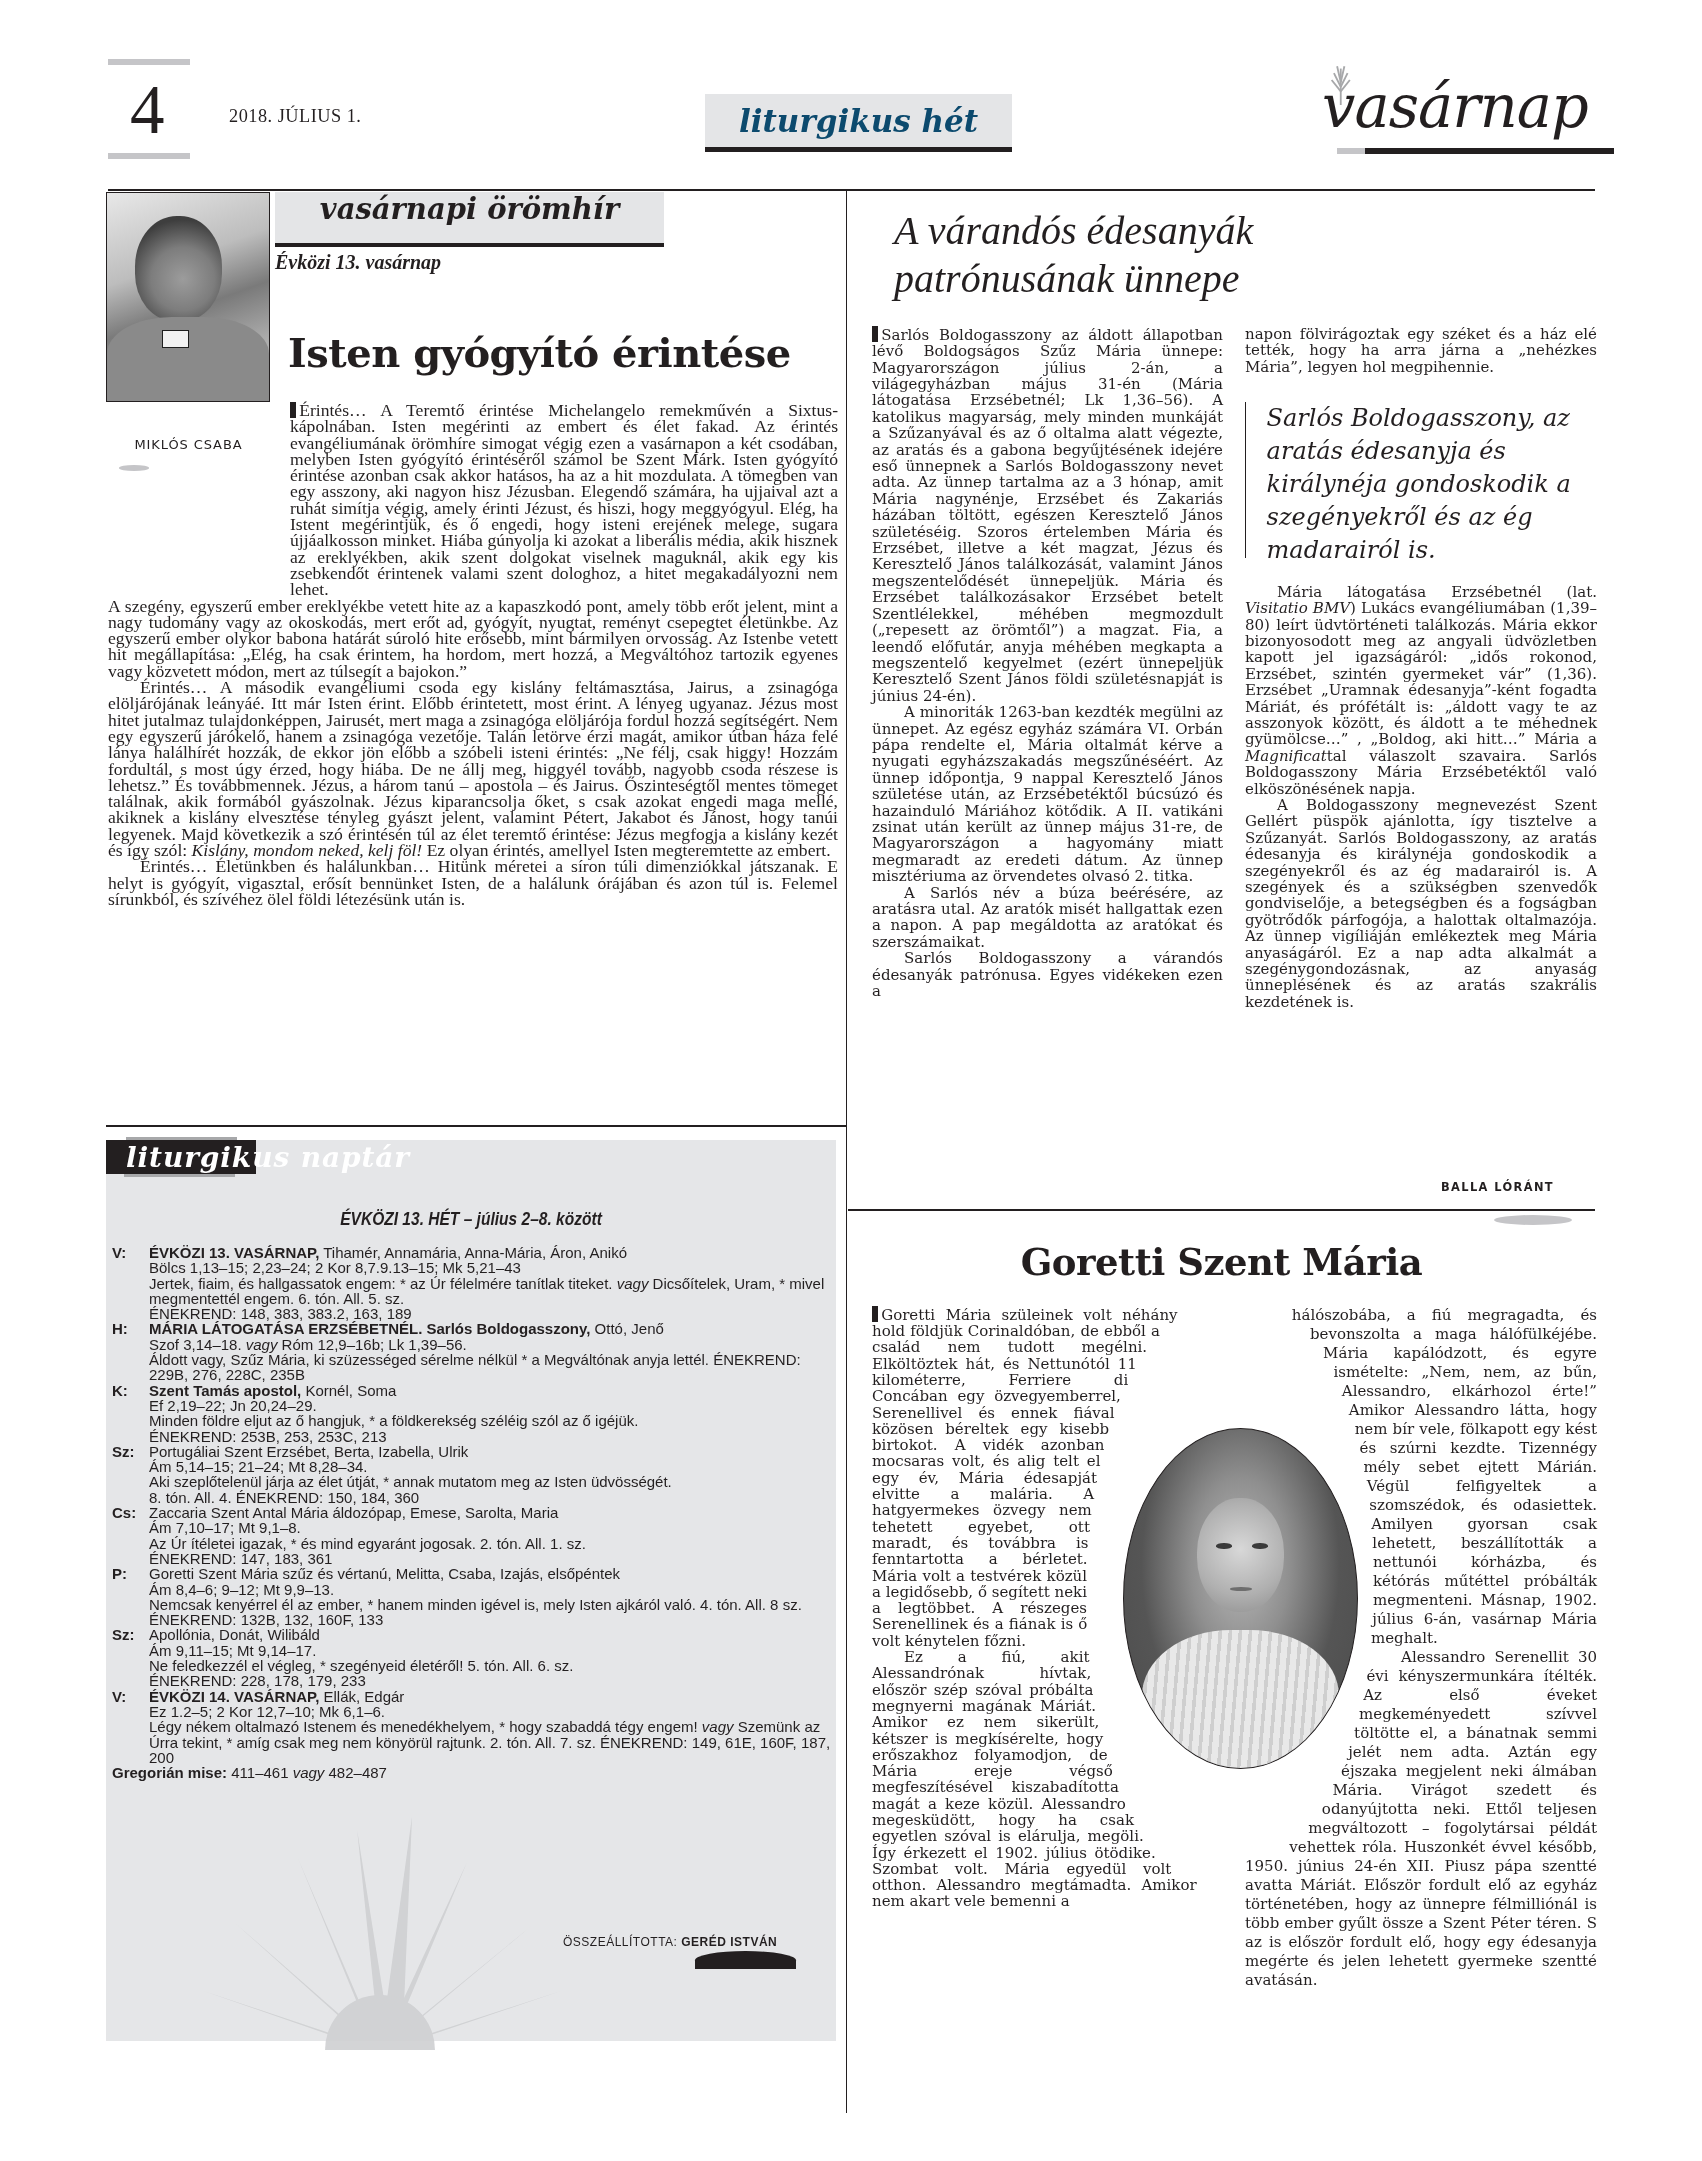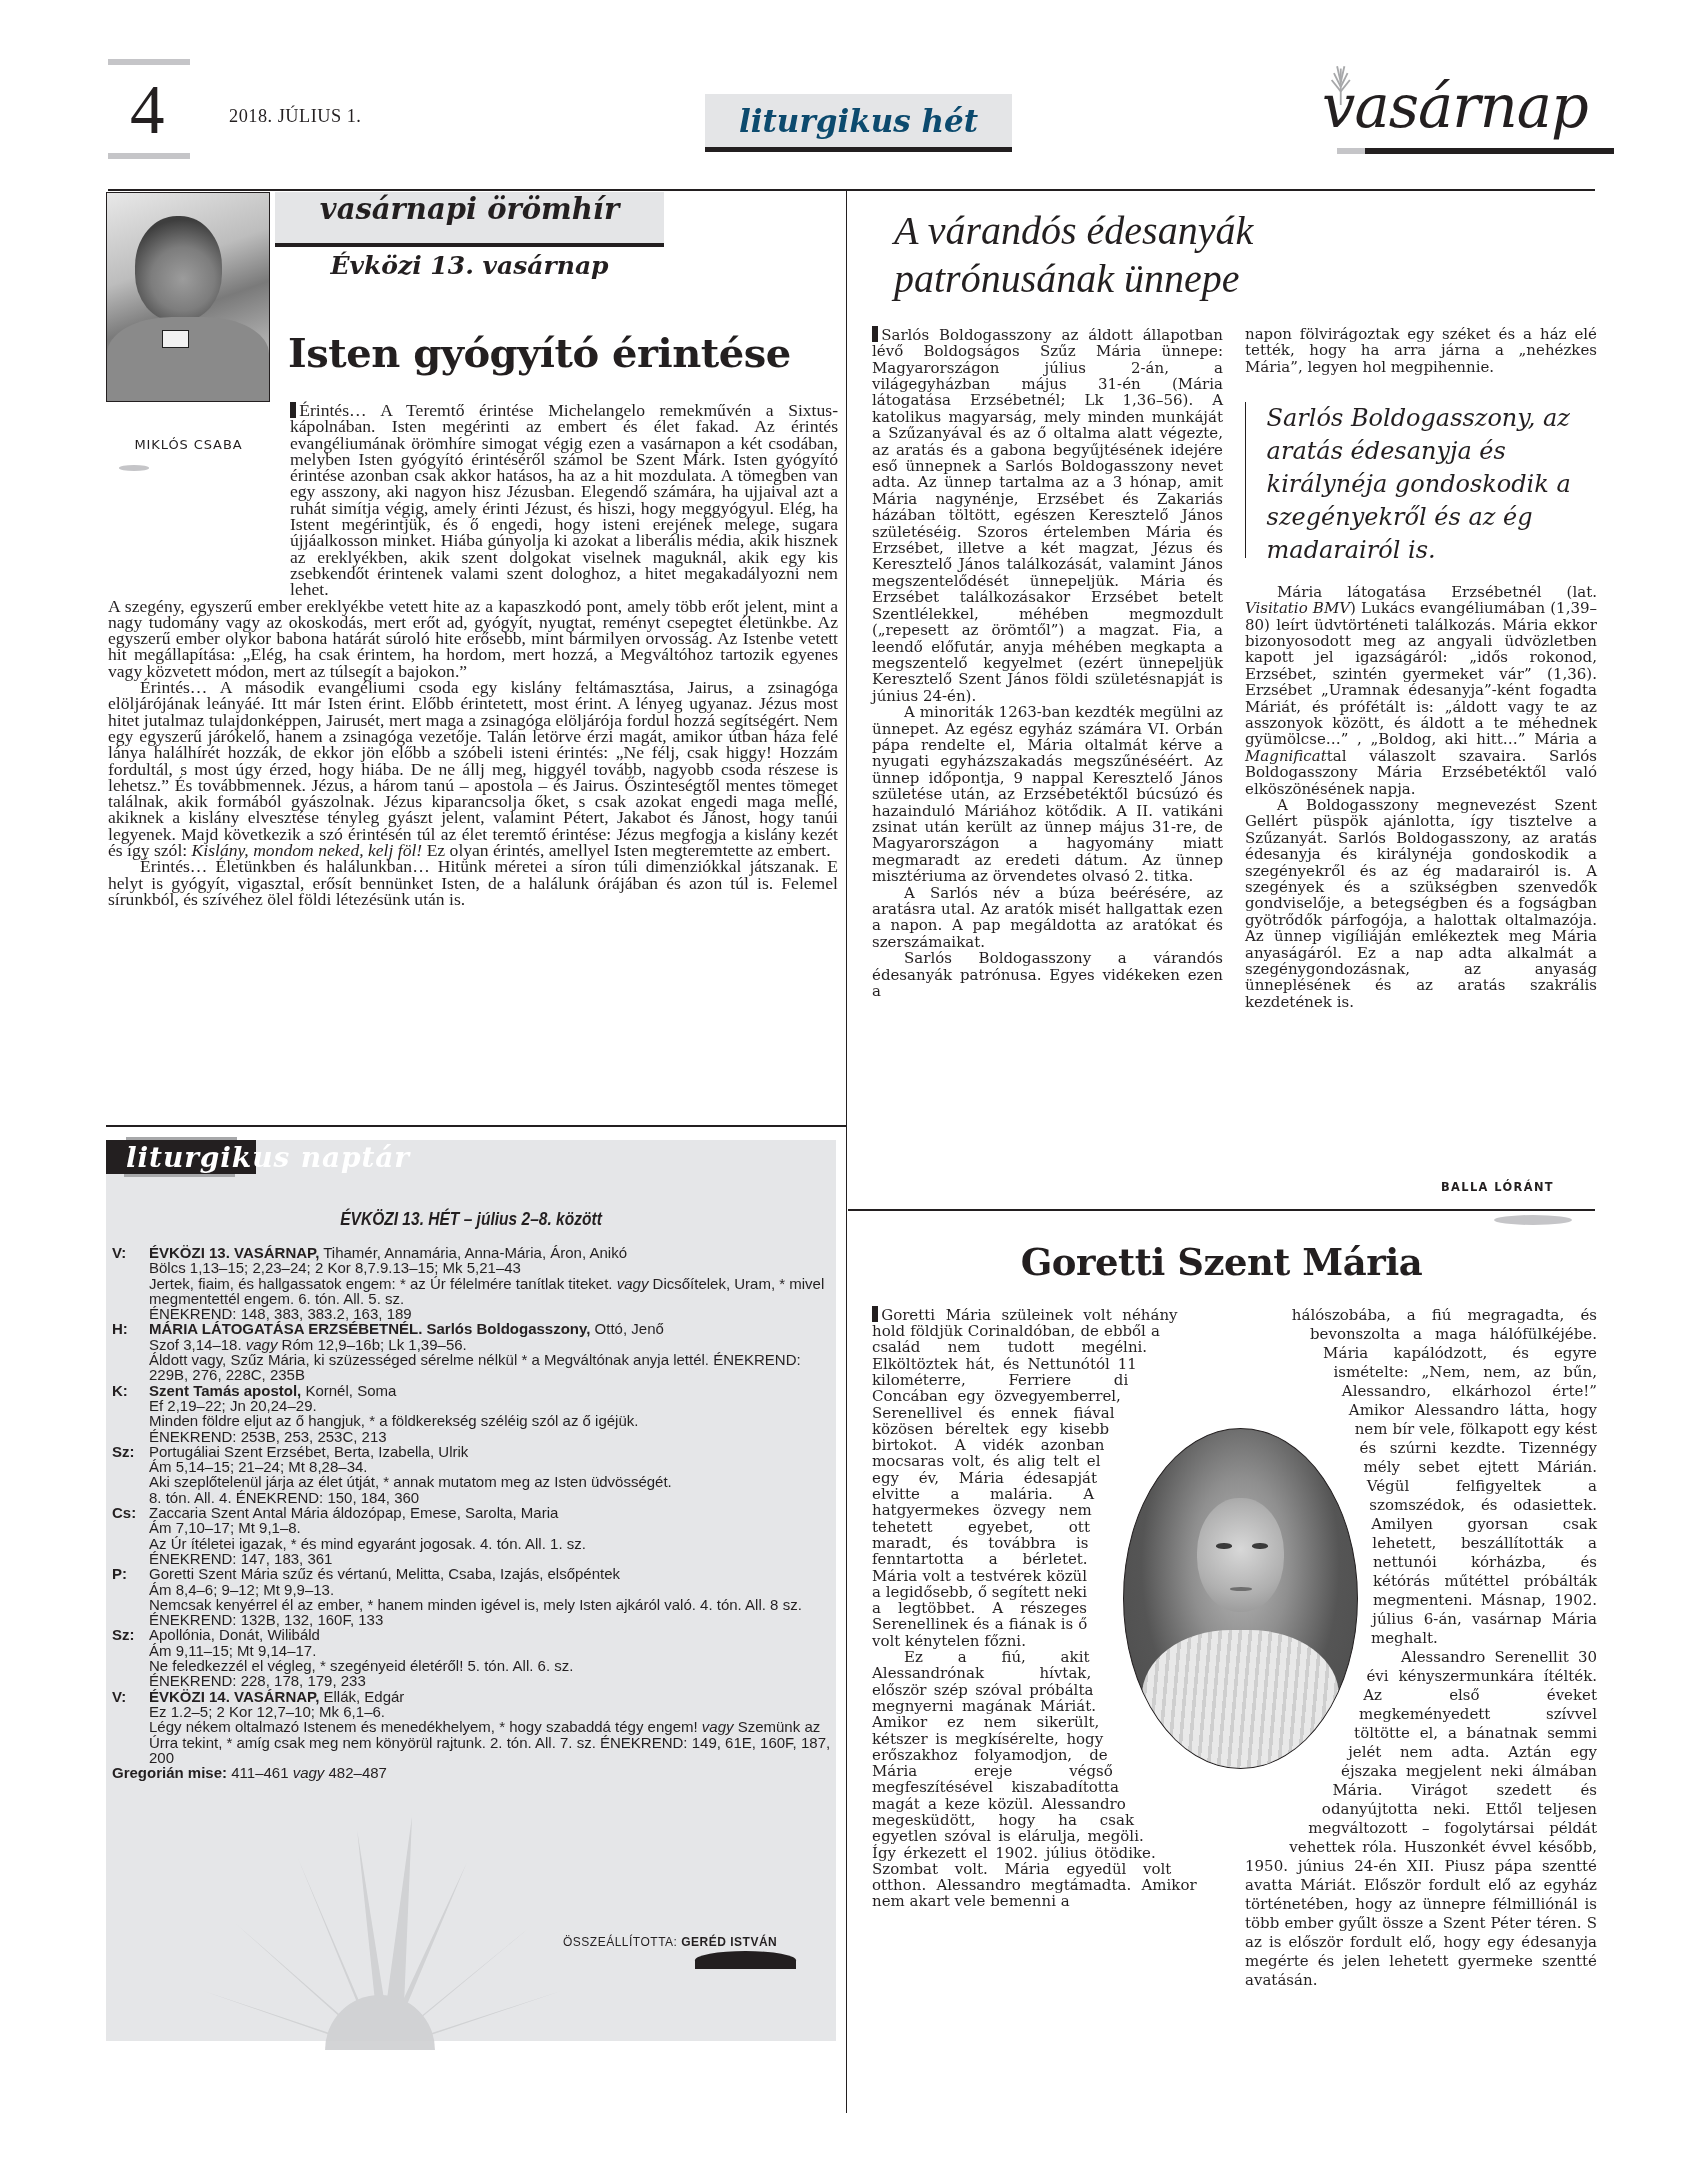--- a/index.html
+++ b/index.html
@@ -22,21 +22,21 @@
   
   .col-divider { left: 846px; top: 191px; width: 1.4px; height: 1922px; background: #231f20; }
   .author-photo { left: 106px; top: 192px; width: 162px; height: 208px; border: 1.4px solid #231f20; background: linear-gradient(160deg, #e8e8e8 0%, #bdbdbd 35%, #7a7a7a 55%, #a9a9a9 75%, #d2d2d2 100%); overflow: hidden; }
   .author-photo .head { position: absolute; left: 27.5px; top: 23px; width: 87px; height: 105px; border-radius: 48% 48% 45% 45%; background: radial-gradient(circle at 55% 60%, #9c9c9c 0%, #7d7d7d 40%, #3e3e3e 75%); }
   .author-photo .body { position: absolute; left: 0; top: 124px; width: 162px; height: 92px; border-radius: 40% 40% 0 0; background: #8a8a8a; }
   .author-photo .collar { position: absolute; left: 55px; top: 137px; width: 25px; height: 16px; background: #f2f2f2; border: 1.4px solid #1f1f1f; }
   .author-name { left: 106px; top: 437px; width: 165px; text-align: center; font-family: "DejaVu Sans", sans-serif; font-size: 13px; letter-spacing: 0.9px; }
   .author-oval { left: 119px; top: 465px; width: 30px; height: 5.5px; background: #c5c5c8; border-radius: 50%; }
   .omh-box { left: 275px; top: 192px; width: 389px; height: 51px; background: #e4e5e7; border-bottom: 4.6px solid #231f20; display: flex; align-items: flex-start; justify-content: center; }
   .omh-box span { font-style: italic; font-weight: bold; font-size: 29px; }
-  .omh-sub { left: 275px; top: 251px; width: 389px; text-align: center; font-style: italic; font-weight: bold; font-size: 25px; }
+  .omh-sub { left: 275px; top: 251px; width: 389px; font-style: italic; font-weight: bold; font-size: 20px; font-family: Liberation Serif, serif; }
   .homily-title { left: 288px; top: 329px; font-family: "DejaVu Serif", serif; font-weight: bold; font-size: 40px; letter-spacing: -0.5px; }
 
   .homily-body { left: 108px; top: 402px; width: 730px; font-family: "Liberation Serif", serif; font-size: 17.6px; line-height: 16.3px; text-align: justify; }
   .homily-body p { margin: 0; }
   .homily-body .lead-wrap { margin-left: 182px; }
   .indent { text-indent: 32px; }
   .lead-mark { display: inline-block; width: 5.5px; height: 15.6px; background: #231f20; margin-right: 3.7px; vertical-align: -1.8px; }
 
   .homily-rule { left: 106px; top: 1125px; width: 740px; height: 2.3px; background: #231f20; }
 
@@ -176,21 +176,21 @@
     <span class="day">Sz:</span>
     <span class="line">Portugáliai Szent Erzsébet, Berta, Izabella, Ulrik</span>
     <span class="line">Ám 5,14–15; 21–24; Mt 8,28–34.</span>
     <span class="line">Aki szeplőtelenül járja az élet útját, * annak mutatom meg az Isten üdvösségét.</span>
     <span class="line">8. tón. All. 4. ÉNEKREND: 150, 184, 360</span>
   </div>
   <div class="cal-entry">
     <span class="day">Cs:</span>
     <span class="line">Zaccaria Szent Antal Mária áldozópap, Emese, Sarolta, Maria</span>
     <span class="line">Ám 7,10–17; Mt 9,1–8.</span>
-    <span class="line">Az Úr ítéletei igazak, * és mind egyaránt jogosak. 4. tón. All. 1. sz.</span>
+    <span class="line">Az Úr ítéletei igazak, * és mind egyaránt jogosak. 2. tón. All. 1. sz.</span>
     <span class="line">ÉNEKREND: 147, 183, 361</span>
   </div>
   <div class="cal-entry">
     <span class="day">P:</span>
     <span class="line">Goretti Szent Mária szűz és vértanú, Melitta, Csaba, Izajás, elsőpéntek</span>
     <span class="line">Ám 8,4–6; 9–12; Mt 9,9–13.</span>
     <span class="line">Nemcsak kenyérrel él az ember, * hanem minden igével is, mely Isten ajkáról való. 4. tón. All. 8 sz. ÉNEKREND: 132B, 132, 160F, 133</span>
   </div>
   <div class="cal-entry">
     <span class="day">Sz:</span>

